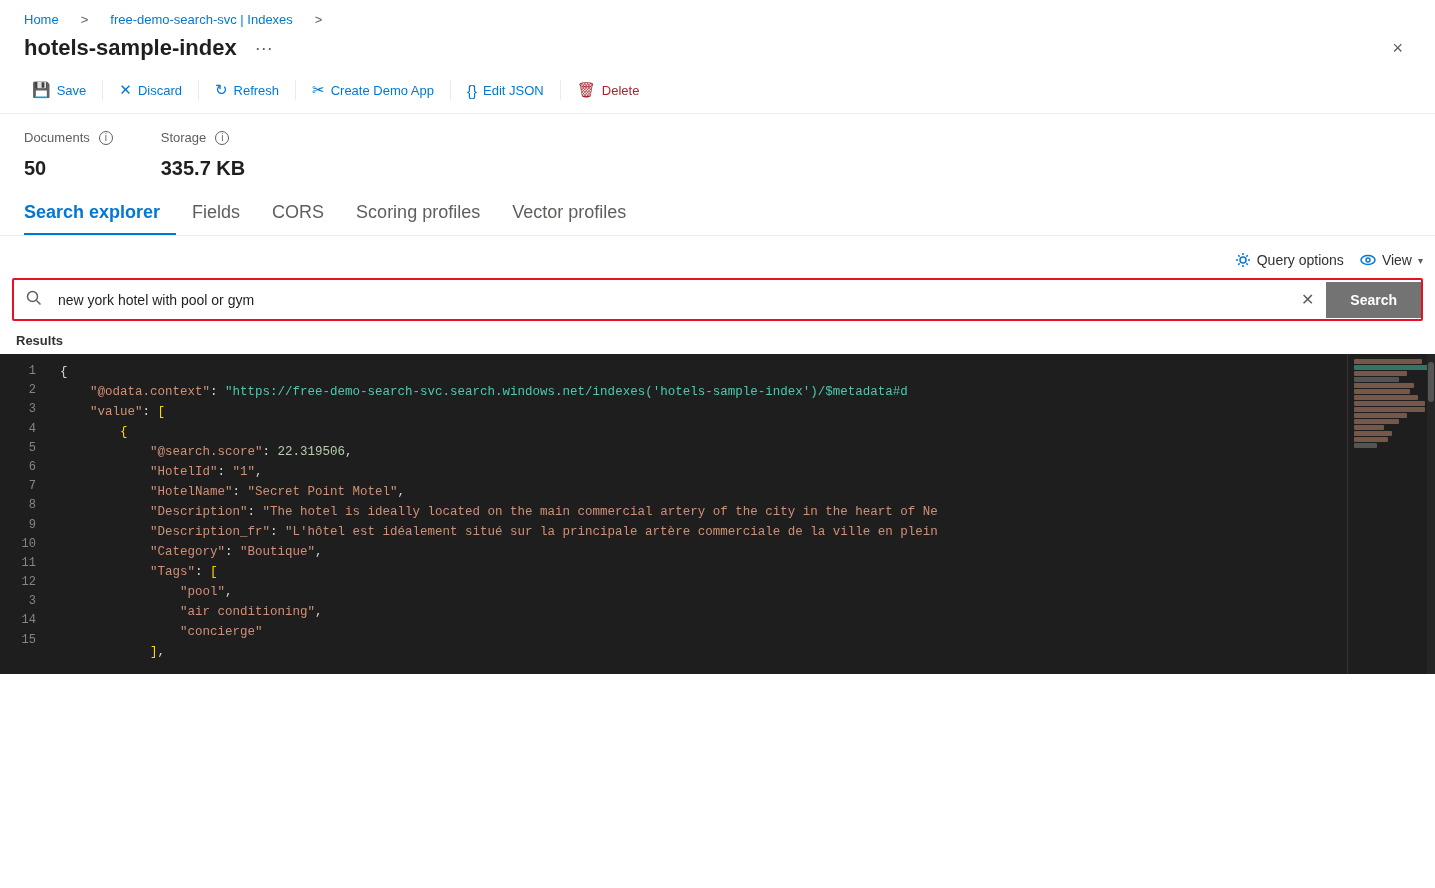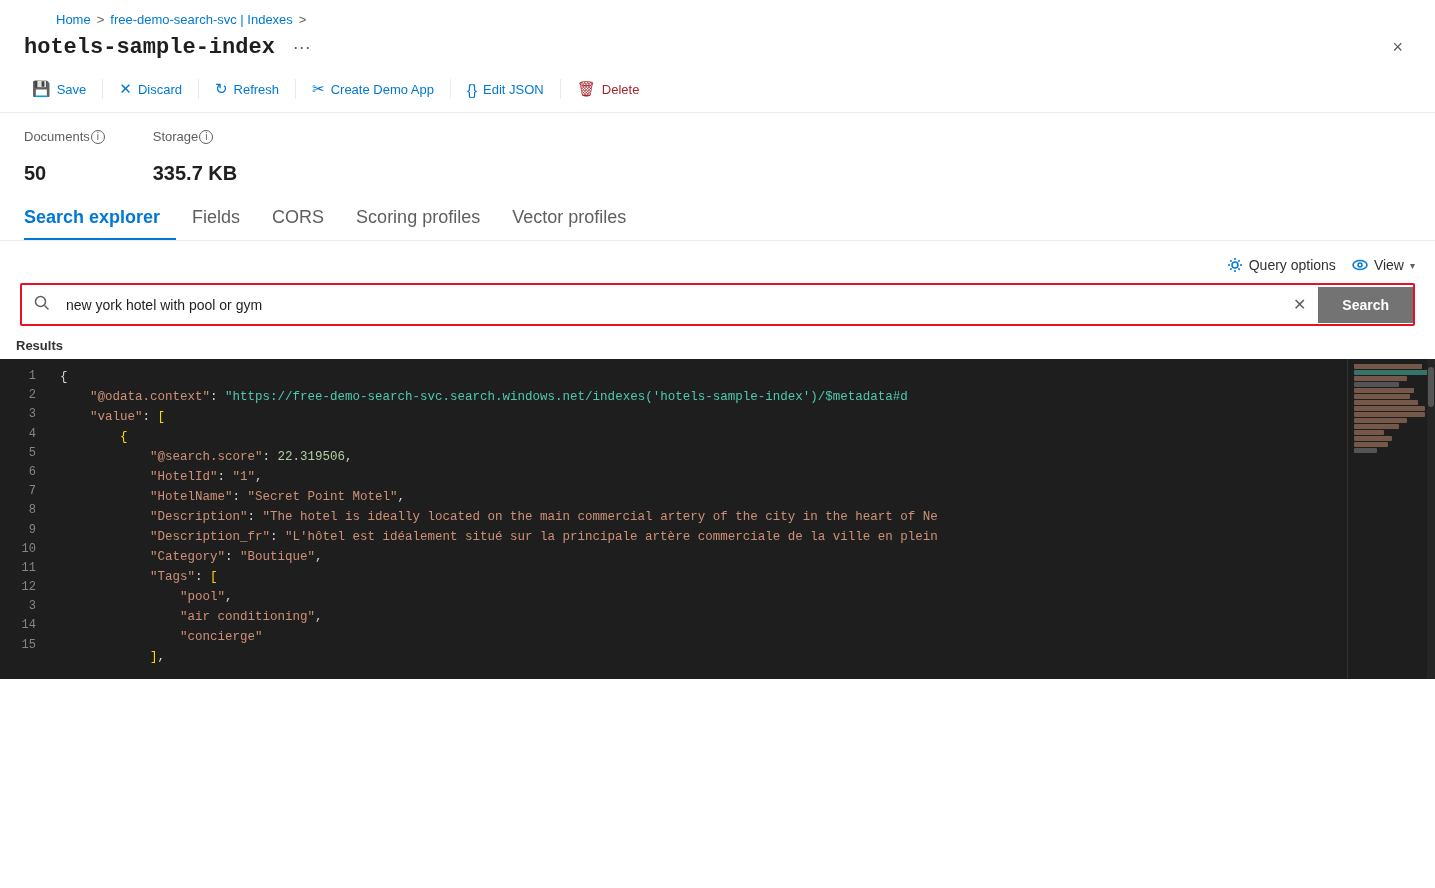--- a/index.html
+++ b/index.html
@@ -1,43 +1,43 @@
 <!DOCTYPE html>
 <html><head>
   <meta charset="utf-8">
   <style>
     * { box-sizing: border-box; margin: 0; padding: 0; }
     body { font-family: 'Segoe UI', Arial, sans-serif; font-size: 14px; color: #323130; background: #fff; overflow: hidden; }
 
-    .breadcrumb { display: flex; align-items: flex-start; gap: 6px; padding: 12px 24px 4px; font-size: 13px; color: #0078d4; margin-left: 32px; }
+    .breadcrumb { display: flex; align-items: flex-start; gap: 22px; padding: 12px 24px 4px; font-size: 13px; color: #0078d4; }
     .breadcrumb span { color: #605e5c; }
     .breadcrumb a { color: #0078d4; text-decoration: none; }
 
     .header-row { display: flex; align-items: center; justify-content: space-between; padding: 4px 24px 8px; }
-    .page-title { font-size: 22px; font-weight: 600; color: #201f1e; font-family: Liberation Mono, monospace; }
+    .page-title { font-size: 22px; font-weight: 600; color: #201f1e; }
     .ellipsis-btn { background: none; border: none; cursor: pointer; font-size: 18px; color: #605e5c; padding: 2px 6px; }
     .close-btn { background: none; border: none; cursor: pointer; font-size: 18px; color: #605e5c; padding: 2px 8px; }
 
     .toolbar { display: flex; align-items: center; gap: 4px; padding: 8px 24px 10px; border-bottom: 1px solid #edebe9; }
     .toolbar-btn { display: flex; align-items: center; gap: 6px; background: none; border: none; cursor: pointer; color: #0078d4; font-size: 13px; padding: 4px 8px; border-radius: 2px; }
     .toolbar-btn .icon { font-size: 15px; }
     .toolbar-divider { width: 1px; height: 20px; background: #edebe9; margin: 0 4px; }
 
     .stats-row { display: flex; align-items: flex-start; gap: 48px; padding: 16px 24px 8px; }
     .stat-item { display: flex; flex-direction: column; }
-    .stat-label { display: flex; align-items: center; gap: 1px; font-size: 13px; color: #605e5c; margin-bottom: 18px; }
+    .stat-label { display: flex; align-items: center; gap: 9px; font-size: 13px; color: #605e5c; margin-bottom: 12px; }
     .stat-value { font-size: 20px; font-weight: 600; color: #201f1e; }
     .info-icon { width: 14px; height: 14px; border-radius: 50%; border: 1px solid #605e5c; display: inline-flex; align-items: center; justify-content: center; font-size: 10px; color: #605e5c; cursor: help; }
 
     .tabs { display: flex; align-items: center; gap: 0; padding: 0 24px; border-bottom: 1px solid #edebe9; margin-top: 4px; }
     .tab { padding: 10px 16px; font-size: 18px; cursor: pointer; border-bottom: 2px solid transparent; color: #605e5c; text-decoration: none; }
     .tab:first-child { padding-left: 0; }
     .tab.active { color: #0078d4; border-bottom: 2px solid #0078d4; font-weight: 600; }
 
-    .search-section { padding: 16px 20px 0; }
+    .search-section { padding: 16px 12px 0; }
     .search-options-row { display: flex; justify-content: flex-end; align-items: center; gap: 16px; margin-bottom: 10px; }
     .options-btn { display: flex; align-items: center; gap: 6px; background: none; border: none; cursor: pointer; color: #323130; font-size: 14px; }
     .view-btn { display: flex; align-items: center; gap: 6px; background: none; border: none; cursor: pointer; color: #323130; font-size: 14px; }
 
     .search-bar { display: flex; align-items: center; border: 2px solid #e81123; border-radius: 2px; overflow: hidden; margin-bottom: 12px; }
     .search-icon-wrap { padding: 10px 12px; color: #605e5c; font-size: 15px; }
     .search-input { flex: 1; border: none; outline: none; font-size: 14px; color: #201f1e; padding: 10px 4px; background: #fff; }
     .search-clear { background: none; border: none; cursor: pointer; padding: 8px 12px; color: #605e5c; font-size: 16px; }
     .search-btn { background: #737373; color: #fff; border: none; cursor: pointer; padding: 10px 24px; font-size: 14px; font-weight: 600; white-space: nowrap; }
 

